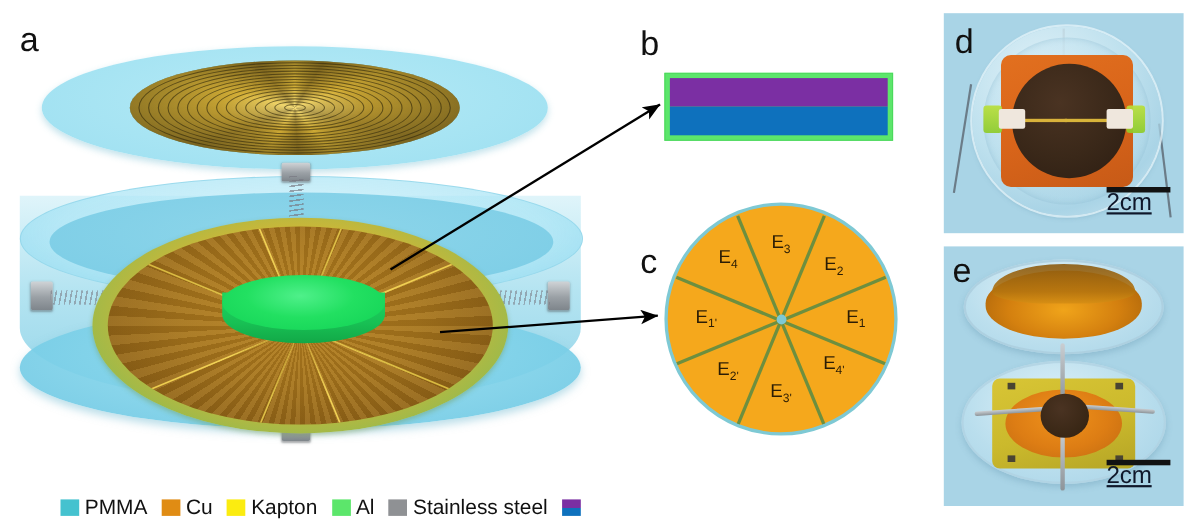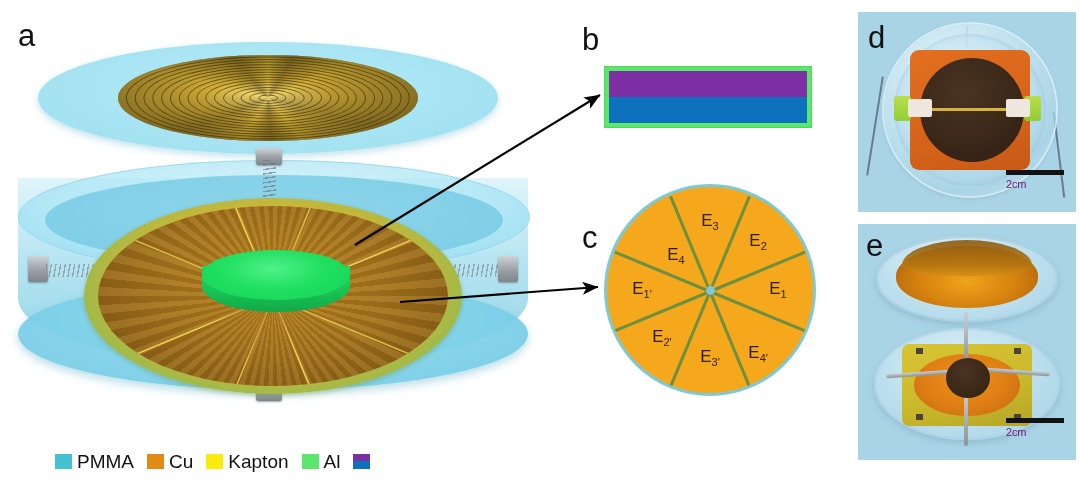--- a/index.html
+++ b/index.html
@@ -165,21 +165,21 @@
      background:linear-gradient(165deg,#d8c535 0%,#cbb92c 55%,#b5a526 100%);}
   .pe-cu{position:absolute;left:56px;top:130px;width:106px;height:62px;border-radius:50%;
      background:radial-gradient(ellipse at 48% 40%,#f0921b 0%,#dd7d14 55%,#c06a11 100%);}
   .pe-hub{position:absolute;left:88px;top:134px;width:44px;height:40px;border-radius:50%;
      background:radial-gradient(circle at 42% 34%,#4a3322,#31210f);}
   .pe-rod{position:absolute;background:linear-gradient(180deg,#c9ced2,#8d9499);border-radius:2px;}
   .pe-tab{position:absolute;width:7px;height:6px;background:#4a4432;}
 
   .scalebar{position:absolute;}
   .scalebar .bar{width:58px;height:5px;background:#121212;}
-  .scalebar .txt{color:#701a75;font-size:11px;line-height:18px;letter-spacing:-.2px;}
+  .scalebar .txt{color:#0f172a;font-size:22px;line-height:18px;letter-spacing:-.2px;text-decoration:underline;}
 
   .watermark{position:absolute;left:872px;top:456px;width:206px;height:26px;
      color:#cfe8c6;font-size:21px;line-height:26px;text-align:center;
      font-family:"Liberation Sans",sans-serif;}
 
   
   #legend{position:absolute;left:55px;top:448px;height:26px;display:flex;
           align-items:center;gap:13px;}
   .lg-item{display:flex;align-items:center;gap:5px;}
   .sw{width:17px;height:15px;flex:none;}
@@ -277,25 +277,25 @@
           <div class="divider" style="transform: rotate(247.5deg); background: rgb(109, 143, 63);"></div>
           <div class="divider" style="transform: rotate(292.5deg); background: rgb(109, 143, 63);"></div>
           <div class="divider" style="transform: rotate(337.5deg); background: rgb(109, 143, 63);"></div>
         </div>
       <div class="hub"></div>
     </div>
     <div id="elabels">
         <div class="elabel" style="left: 106px; top: 38px; transform: translate(-50%, -50%);"><span>E</span><sub>3</sub></div>
         <div class="elabel" style="left: 154.083px; top: 57.9167px; transform: translate(-50%, -50%);"><span>E</span><sub>2</sub></div>
         <div class="elabel" style="left: 174px; top: 106px; transform: translate(-50%, -50%);"><span>E</span><sub>1</sub></div>
-        <div class="elabel" style="left: 154.083px; top: 170px; transform: translate(-50%, -50%);"><span>E</span><sub>4'</sub></div>
+        <div class="elabel" style="left: 154.083px; top: 148px; transform: translate(-50%, -50%);"><span>E</span><sub>4'</sub></div>
         <div class="elabel" style="left: 106px; top: 174px; transform: translate(-50%, -50%);"><span>E</span><sub>3'</sub></div>
         <div class="elabel" style="left: 57.9167px; top: 154.083px; transform: translate(-50%, -50%);"><span>E</span><sub>2'</sub></div>
         <div class="elabel" style="left: 38px; top: 106px; transform: translate(-50%, -50%);"><span>E</span><sub>1'</sub></div>
-        <div class="elabel" style="left: 57.9167px; top: 72px; transform: translate(-50%, -50%); margin-left: 14px;"><span>E</span><sub>4</sub></div>
+        <div class="elabel" style="left: 57.9167px; top: 52px; transform: translate(-50%, -50%);"><span>E</span><sub>4</sub></div>
       </div>
   </div>
 
   <svg class="arrows" viewBox="0 0 1080 484">
     <defs>
       <marker id="ah" markerWidth="9" markerHeight="9" refX="7.4" refY="3.1" orient="auto" markerUnits="strokeWidth">
         <path d="M0,0 L7.6,3.1 L0,6.2 L1.8,3.1 z" fill="#000"></path>
       </marker>
     </defs>
     <line x1="355" y1="245" x2="600" y2="95" stroke="#000" stroke-width="2.1" marker-end="url(#ah)"></line>
@@ -364,17 +364,21 @@
       </div>
       <div class="lg-item">
         <div class="sw" style="background: rgb(251, 236, 16);"></div>
         <div class="lg-label">Kapton</div>
       </div>
       <div class="lg-item">
         <div class="sw" style="background: rgb(92, 230, 107);"></div>
         <div class="lg-label">Al</div>
       </div>
       <div class="lg-item">
+        <div class="sw" style="background: rgb(143, 145, 148);"></div>
+        <div class="lg-label">Stainless steel</div>
+      </div>
+      <div class="lg-item">
         <div class="sw split" style="background: linear-gradient(rgb(123, 47, 163) 0px, rgb(123, 47, 163) 50%, rgb(14, 113, 189) 50%, rgb(14, 113, 189) 100%);"></div>
       </div>
     </div>
 
 </div>
 
 </body></html>

